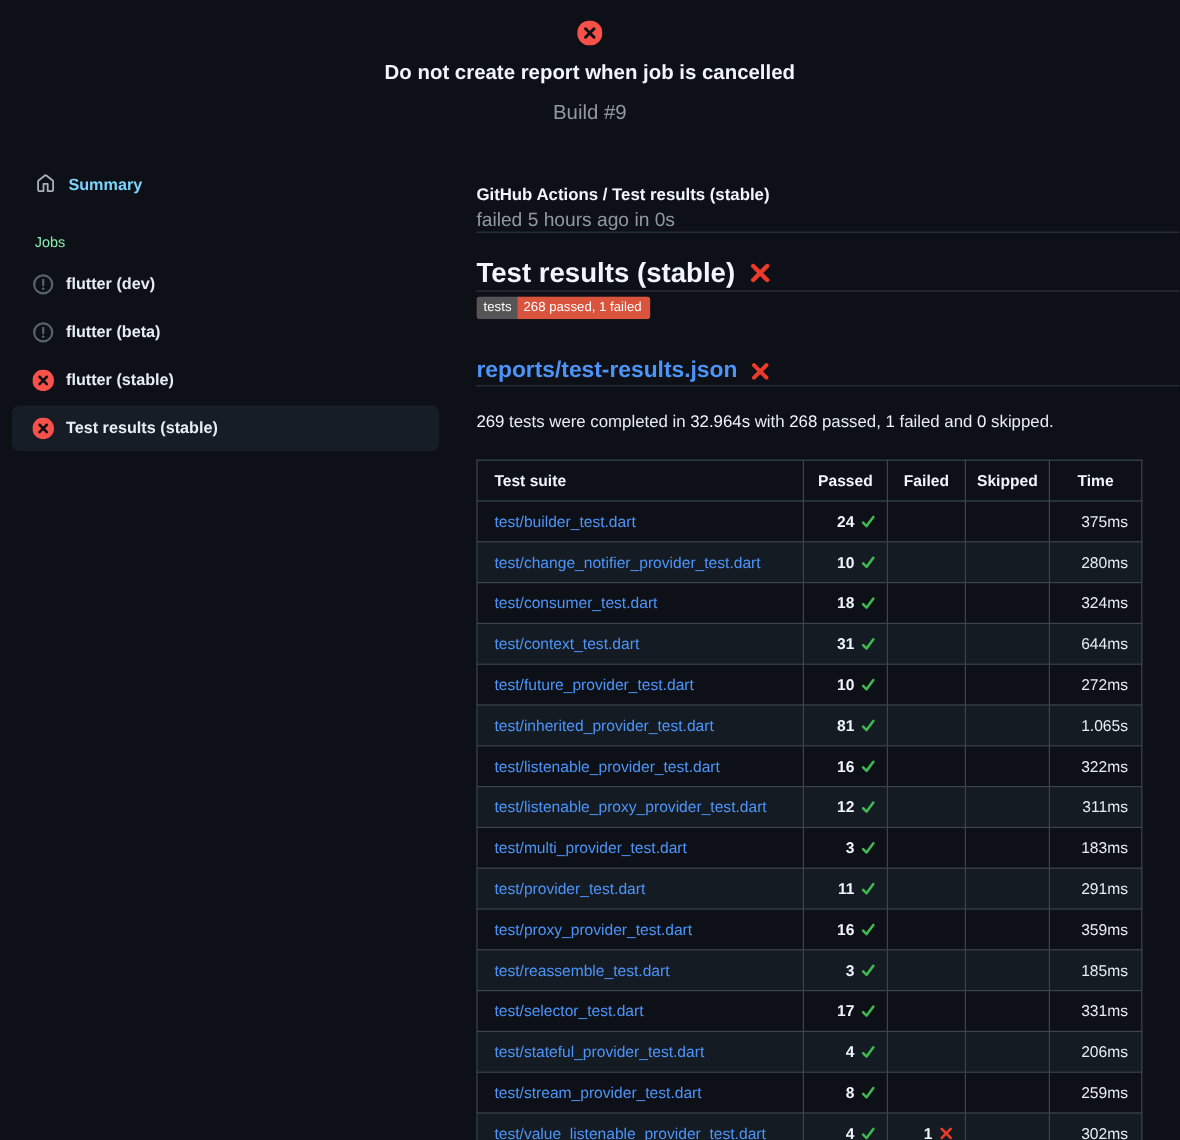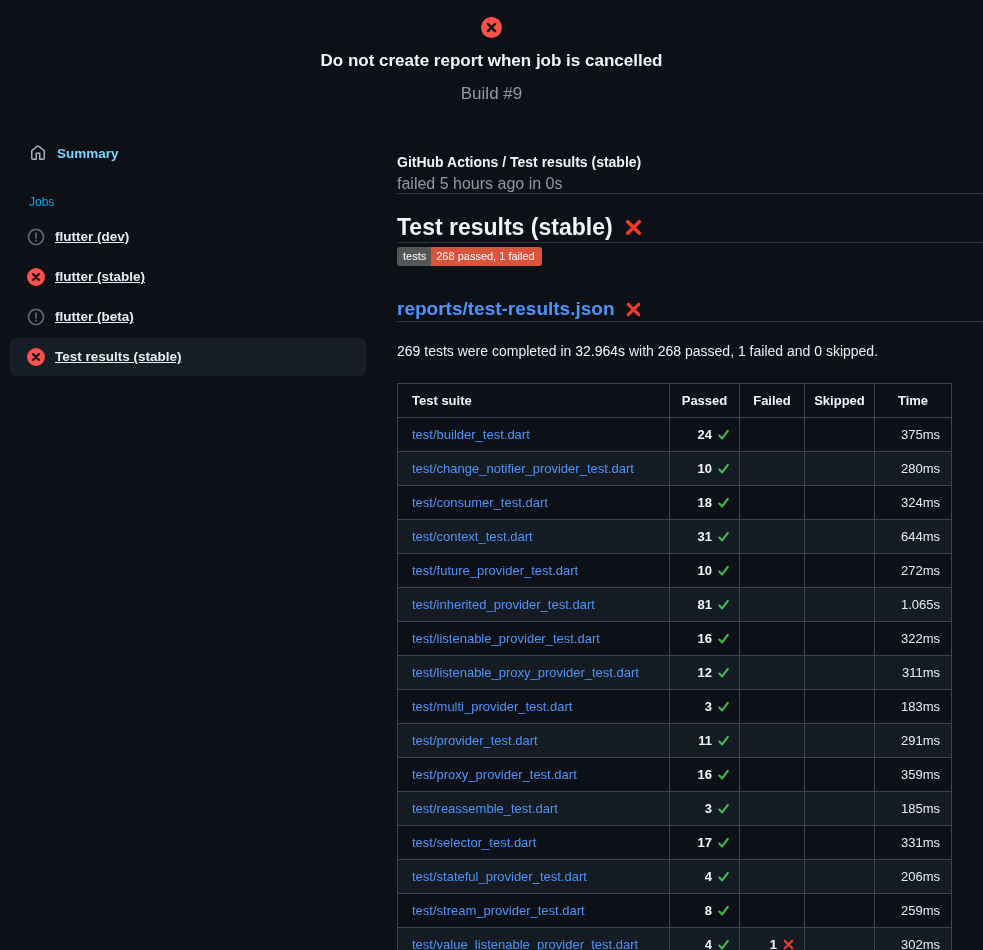--- a/index.html
+++ b/index.html
@@ -20,22 +20,22 @@
 
   
   .layout{display:flex;align-items:flex-start;}
   .sidebar{width:380px;flex:0 0 auto;box-sizing:border-box;padding:26px 14px 0 10px;}
   .main{flex:1;min-width:0;box-sizing:border-box;padding:38px 32px 16px 17px;}
 
   
   .summary-item{display:flex;align-items:center;gap:11px;padding:3px 0 3px 20px;cursor:pointer;border-radius:6px;}
   .summary-item svg{width:16px;height:16px;display:block;}
   .summary-label{font-size:13.5px;font-weight:700;color:#7dd3fc;}
-  .jobs-label{margin:31px 0 9px 19px;font-size:12px;color:#0ea5e9;}
-  .job-item{display:flex;align-items:center;gap:10px;padding:10px 8px 10px 17px;margin-bottom:2px;border-radius:6px;cursor:pointer;text-decoration:underline;}
+  .jobs-label{margin:31px 0 9px 19px;font-size:12px;color:#86efac;}
+  .job-item{display:flex;align-items:center;gap:10px;padding:10px 8px 10px 17px;margin-bottom:2px;border-radius:6px;cursor:pointer;}
   .job-item.selected{background:#171d26;}
   .job-icon{width:18px;height:18px;flex:0 0 auto;}
   .job-icon svg{width:18px;height:18px;display:block;}
   .job-label{font-size:13.5px;font-weight:600;color:#e6edf3;line-height:1.2;}
 
   
   .breadcrumb{font-size:14px;font-weight:700;color:#f0f6fc;}
   .meta{font-size:16px;color:#9198a1;margin-top:5px;}
   hr.divider{border:none;border-top:1px solid #2c333c;margin:0 -32px 0 0;}
   .d1{margin-top:16px;}
@@ -106,35 +106,35 @@
                 <circle cx="8" cy="8" r="6.7" stroke="#59626d" stroke-width="1.6" fill="none"></circle>
                 <path d="M8 4.6v4.1" stroke="#59626d" stroke-width="1.6" stroke-linecap="round"></path>
                 <circle cx="8" cy="11.2" r="0.95" fill="#59626d"></circle>
               </svg>
             </span>
             <span class="job-label">flutter (dev)</span>
           </div>
           <div class="job-item">
             <span class="job-icon">
               <svg viewBox="0 0 16 16">
-                <circle cx="8" cy="8" r="8" fill="#f85149"></circle>
-                <path d="M5.3 5.3l5.4 5.4M10.7 5.3l-5.4 5.4" stroke="#0d1117" stroke-width="1.9" stroke-linecap="round"></path>
-              </svg>
-            </span>
-            <span class="job-label">flutter (stable)</span>
-          </div>
-          <div class="job-item">
-            <span class="job-icon">
-              <svg viewBox="0 0 16 16">
                 <circle cx="8" cy="8" r="6.7" stroke="#59626d" stroke-width="1.6" fill="none"></circle>
                 <path d="M8 4.6v4.1" stroke="#59626d" stroke-width="1.6" stroke-linecap="round"></path>
                 <circle cx="8" cy="11.2" r="0.95" fill="#59626d"></circle>
               </svg>
             </span>
             <span class="job-label">flutter (beta)</span>
+          </div>
+          <div class="job-item">
+            <span class="job-icon">
+              <svg viewBox="0 0 16 16">
+                <circle cx="8" cy="8" r="8" fill="#f85149"></circle>
+                <path d="M5.3 5.3l5.4 5.4M10.7 5.3l-5.4 5.4" stroke="#0d1117" stroke-width="1.9" stroke-linecap="round"></path>
+              </svg>
+            </span>
+            <span class="job-label">flutter (stable)</span>
           </div>
           <div class="job-item selected">
             <span class="job-icon">
               <svg viewBox="0 0 16 16">
                 <circle cx="8" cy="8" r="8" fill="#f85149"></circle>
                 <path d="M5.3 5.3l5.4 5.4M10.7 5.3l-5.4 5.4" stroke="#0d1117" stroke-width="1.9" stroke-linecap="round"></path>
               </svg>
             </span>
             <span class="job-label">Test results (stable)</span>
           </div>

